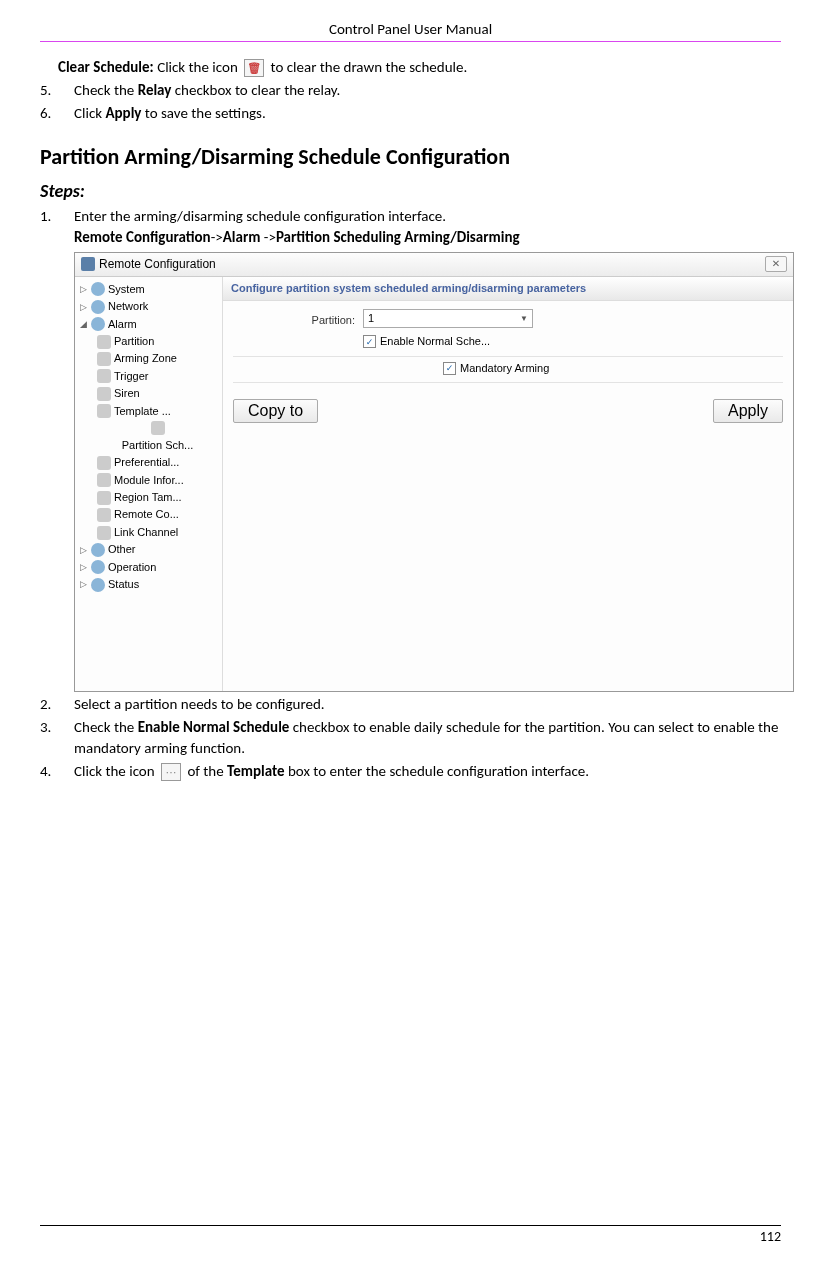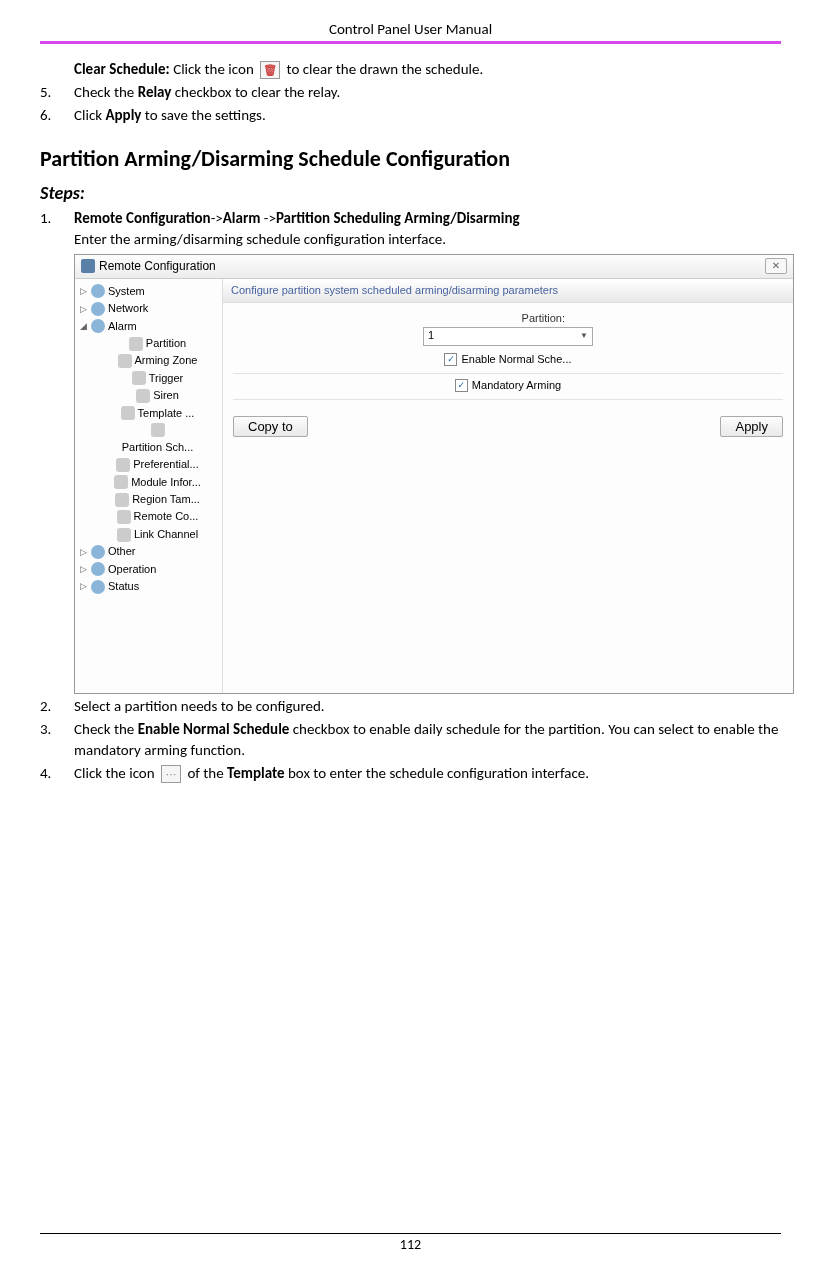--- a/index.html
+++ b/index.html
@@ -7,36 +7,36 @@
       font-family: Calibri, Arial, sans-serif;
       background: #fff;
       width: 821px;
       height: 1286px;
       padding: 20px 40px;
       position: relative;
     }
     .header-title {
       text-align: center;
       font-size: 15px;
-      border-bottom: 3px solid #d946ef;
+      border-bottom: 1px solid #d946ef;
       padding-bottom: 3px;
       margin-bottom: 15px;
     }
     .page-number {
       position: absolute;
       bottom: 25px;
       left: 0; right: 0;
-      text-align: center;
+      text-align: right;
       font-size: 14px;
       border-top: 1px solid #000;
       padding-top: 2px;
-      margin: 8px 40px;
+      margin: 16px 40px;
     }
     .body-text { font-size: 15px; line-height: 1.4; }
-    .indent { margin-left: 34px; }
+    .indent { margin-left: 18px; }
     .num-item { display: flex; margin-top: 2px; }
     .num-item .num { width: 34px; flex-shrink: 0; }
     .num-item .content { flex: 1; }
     h2.section { font-size: 22px; font-weight: bold; margin-top: 18px; margin-bottom: 6px; }
     .steps-label { font-style: italic; font-weight: bold; font-size: 18px; }
     .bold { font-weight: bold; }
     .icon-box {
       display: inline-flex; align-items: center; justify-content: center;
       width: 20px; height: 18px; border: 1px solid #999; background: #f5f5f5;
       vertical-align: middle; font-size: 11px; margin: 0 3px;
@@ -64,49 +64,49 @@
     }
     .titlebar-left { display: flex; align-items: center; gap: 4px; }
     .titlebar-icon { width: 14px; height: 14px; background: #5a7fa8; border-radius: 2px; }
     .close-btn { width: 22px; height: 16px; border: 1px solid #aaa; text-align: center; line-height: 14px; font-size: 10px; color: #666; background: #f7f7f7; border-radius: 2px; }
     .win-body { flex: 1; display: flex; }
     .tree-panel {
       width: 148px; border-right: 1px solid #ddd; padding: 4px 2px; overflow: hidden;
     }
     .tree-item { display: flex; align-items: center; gap: 3px; padding: 1px 2px; white-space: nowrap; }
     .tree-item.top { }
-    .tree-item.sub { padding-left: 20px; justify-content: center; }
+    .tree-item.sub { padding-left: 20px; }
     .tree-item.expanded { }
     .tree-toggle { width: 9px; text-align: center; color: #666; font-size: 9px; }
     .tree-icon { width: 14px; height: 14px; background: #8ab5d8; border-radius: 50%; flex-shrink: 0; }
     .tree-icon.gear { background: #ccc; border-radius: 3px; }
     .tree-item.selected { color: #000; flex-direction: column; }
     .main-panel { flex: 1; padding: 0; }
     .panel-header {
       background: linear-gradient(#fff, #e8e8e8);
       color: #4763a0;
-      font-weight: normal;
+      font-weight: bold;
       padding: 4px 8px;
       border-bottom: 1px solid #ddd;
       font-size: 11px;
     }
     .form-area { padding: 8px 10px 8px 10px; }
-    .form-row { display: flex; align-items: center; margin-bottom: 6px; font-size: 11px; flex-direction: column; }
+    .form-row { display: flex; align-items: flex-end; margin-bottom: 6px; font-size: 11px; }
     .form-label { width: 130px; text-align: right; padding-right: 8px; color: #333; }
     .hr-line { border-top: 1px solid #e3e3e3; margin: 4px 0; }
     .dropdown {
       border: 1px solid #aaa; height: 19px; padding: 0 4px; background: #fff;
       display: flex; align-items: center; justify-content: space-between; font-size: 11px;
     }
     .dropdown .arrow { font-size: 8px; color: #555; }
     .checkbox { display: inline-flex; align-items: center; gap: 4px; }
     .checkbox-box { width: 13px; height: 13px; border: 1px solid #888; background: #fff; display: inline-flex; align-items: center; justify-content: center; font-size: 9px; color: #2266aa; }
     .btn {
       border: 1px solid #aaa; background: linear-gradient(#fcfcfc,#e9e9e9);
-      padding: 2px 14px; font-size: 13px; border-radius: 2px;
+      padding: 2px 14px; font-size: 16px; border-radius: 2px;
     }
     .btn-row { display: flex; justify-content: space-between; padding: 4px 10px; }
     .small-icon-btn { width: 18px; height: 18px; border: 1px solid #bbb; background: #f2f2f2; margin-left: 3px; display: inline-flex; align-items: center; justify-content: center; font-size: 10px; color: #777; }
   </style>
 </head>
 <body>
 
 <div class="header-title">Control Panel User Manual</div>
 
 <div class="body-text">
@@ -123,24 +123,24 @@
     <div class="num">6.</div>
     <div class="content"><span>Click </span><span class="bold">Apply</span><span> to save the settings.</span></div>
   </div>
 
   <h2 class="section">Partition Arming/Disarming Schedule Configuration</h2>
   <div class="steps-label">Steps:</div>
 
   <div class="num-item">
     <div class="num">1.</div>
     <div class="content">
+      <div>Enter the arming/disarming schedule configuration interface.</div>
       <div>
         <span class="bold">Remote Configuration</span><span>-&gt;</span><span class="bold">Alarm</span><span> -&gt;</span><span class="bold">Partition Scheduling Arming/Disarming</span>
       </div>
-      <div>Enter the arming/disarming schedule configuration interface.</div>
     </div>
   </div>
 
   <div class="window">
     <div class="titlebar">
       <div class="titlebar-left">
         <div class="titlebar-icon"></div>
         <span>Remote Configuration</span>
       </div>
       <div class="close-btn">✕</div>

